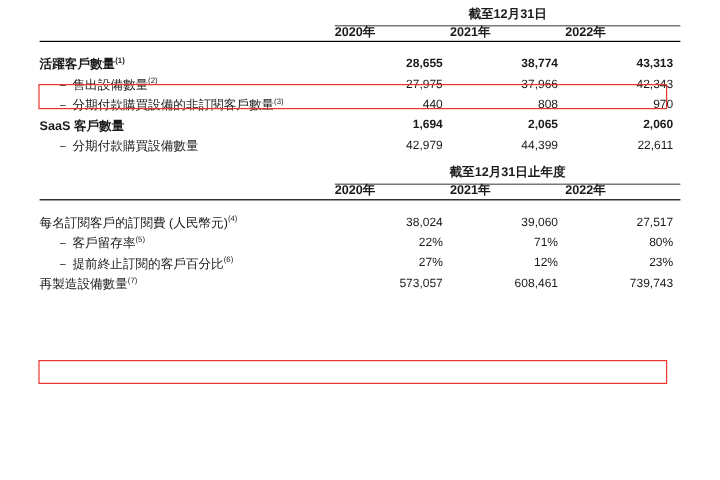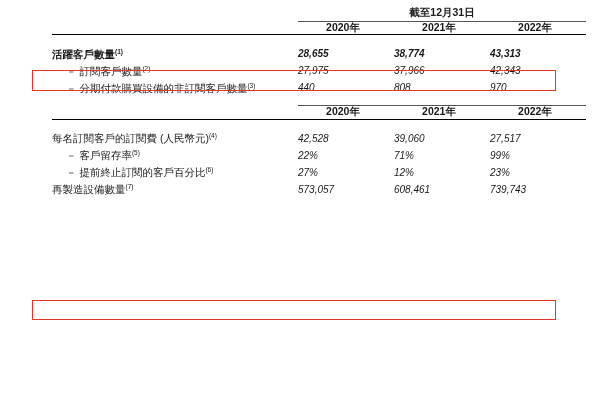--- a/index.html
+++ b/index.html
@@ -17,38 +17,37 @@
   }
   .page {
     position: relative;
     width: 600px;
     height: 400px;
     padding: 0;
     box-sizing: border-box;
   }
   table.fin {
     width: 534px;
-    margin-left: 52px;
+    margin-left: 33px;
     border-collapse: collapse;
     table-layout: fixed;
     font-size: 10px;
   }
   table.fin td {
     padding: 0;
     vertical-align: bottom;
     line-height: 1.0;
   }
   .col-label { width: 246px; }
   .col-num { width: 96px; }
   .num {
-    text-align: left;
+    text-align: right;
     padding-right: 6px !important;
     font-size: 10px;
     white-space: nowrap;
-    font-style: italic;
   }
   .lbl {
     text-align: left;
     white-space: nowrap;
     font-size: 10.5px;
   }
   .bold { font-weight: bold; }
   .indent { padding-left: 14px !important; }
   sup {
     font-size: 6.5px;
@@ -56,21 +55,21 @@
     line-height: 0;
   }
   
   .hdr-group {
     text-align: center;
     font-weight: bold;
     font-size: 10.5px;
     padding-bottom: 3px !important;
   }
   .hdr-year {
-    text-align: center;
+    text-align: left;
     font-weight: bold;
     font-size: 10.5px;
     padding-right: 6px !important;
     padding-bottom: 2px !important;
   }
   .rule-row td {
     padding: 0 !important;
     height: 1px;
   }
   .rule {
@@ -147,45 +146,61 @@
           <td colspan="4"></td>
         </tr>
 
       <tr class="row">
         <td class="lbl bold"><span>活躍客戶數量</span><sup>(1)</sup></td>
         <td class="num bold">28,655</td>
         <td class="num bold">38,774</td>
         <td class="num bold">43,313</td>
       </tr>
       <tr class="row">
-        <td class="lbl indent"><span>－ 訂閱客戶數量</span><sup>(2)</sup></td>
+        <td class="lbl indent"><span>－ 售出設備數量</span><sup>(2)</sup></td>
         <td class="num">27,975</td>
         <td class="num">37,966</td>
         <td class="num">42,343</td>
       </tr>
       <tr class="row">
         <td class="lbl indent"><span>－ 分期付款購買設備的非訂閱客戶數量</span><sup>(3)</sup></td>
         <td class="num">440</td>
         <td class="num">808</td>
         <td class="num">970</td>
       </tr>
+      <tr class="row">
+        <td class="lbl bold"><span>SaaS 客戶數量</span><sup></sup></td>
+        <td class="num bold">1,694</td>
+        <td class="num bold">2,065</td>
+        <td class="num bold">2,060</td>
+      </tr>
+      <tr class="row">
+        <td class="lbl indent"><span>－ 分期付款購買設備數量</span><sup></sup></td>
+        <td class="num">42,979</td>
+        <td class="num">44,399</td>
+        <td class="num">22,611</td>
+      </tr>
       <tr class="spacer-md">
           <td colspan="4"></td>
         </tr>
     </tbody>
   </table>
 
   <table class="fin">
     <colgroup>
       <col class="col-label">
         <col class="col-num">
         <col class="col-num">
         <col class="col-num">
     </colgroup>
     <tbody>
+      <tr>
+        <td></td>
+        <td class="hdr-group" colspan="3">截至12月31日止年度</td>
+      </tr>
       <tr class="rule-row">
         <td></td>
         <td colspan="3">
             <div class="rule-thin"></div>
           </td>
       </tr>
       <tr>
         <td></td>
         <td class="hdr-year">2020年</td>
         <td class="hdr-year">2021年</td>
@@ -195,29 +210,29 @@
         <td colspan="4">
             <div class="rule"></div>
           </td>
       </tr>
       <tr class="spacer-sm">
           <td colspan="4"></td>
         </tr>
 
       <tr class="row">
         <td class="lbl"><span>每名訂閱客戶的訂閱費 (人民幣元)</span><sup>(4)</sup></td>
-        <td class="num">42,528</td>
+        <td class="num">38,024</td>
         <td class="num">39,060</td>
         <td class="num">27,517</td>
       </tr>
       <tr class="row">
         <td class="lbl indent"><span>－ 客戶留存率</span><sup>(5)</sup></td>
         <td class="num">22%</td>
         <td class="num">71%</td>
-        <td class="num">99%</td>
+        <td class="num">80%</td>
       </tr>
       <tr class="row">
         <td class="lbl indent"><span>－ 提前終止訂閱的客戶百分比</span><sup>(6)</sup></td>
         <td class="num">27%</td>
         <td class="num">12%</td>
         <td class="num">23%</td>
       </tr>
       <tr class="row">
         <td class="lbl"><span>再製造設備數量</span><sup>(7)</sup></td>
         <td class="num">573,057</td>

